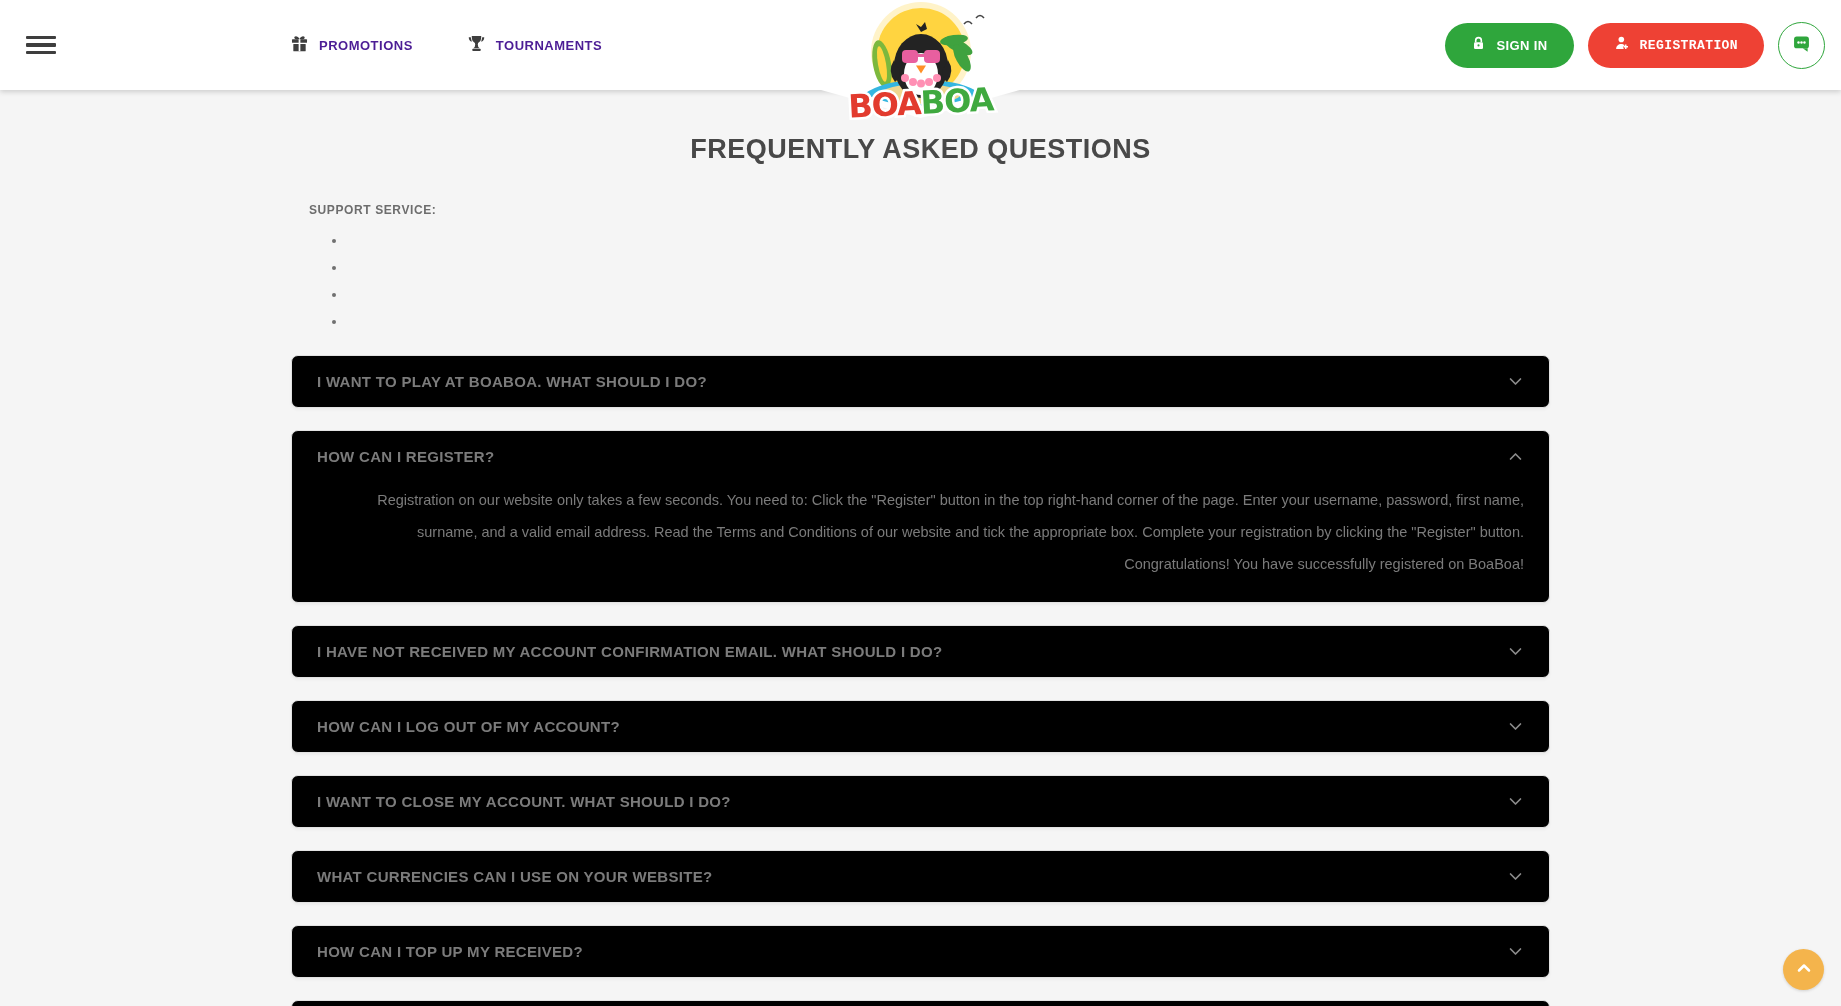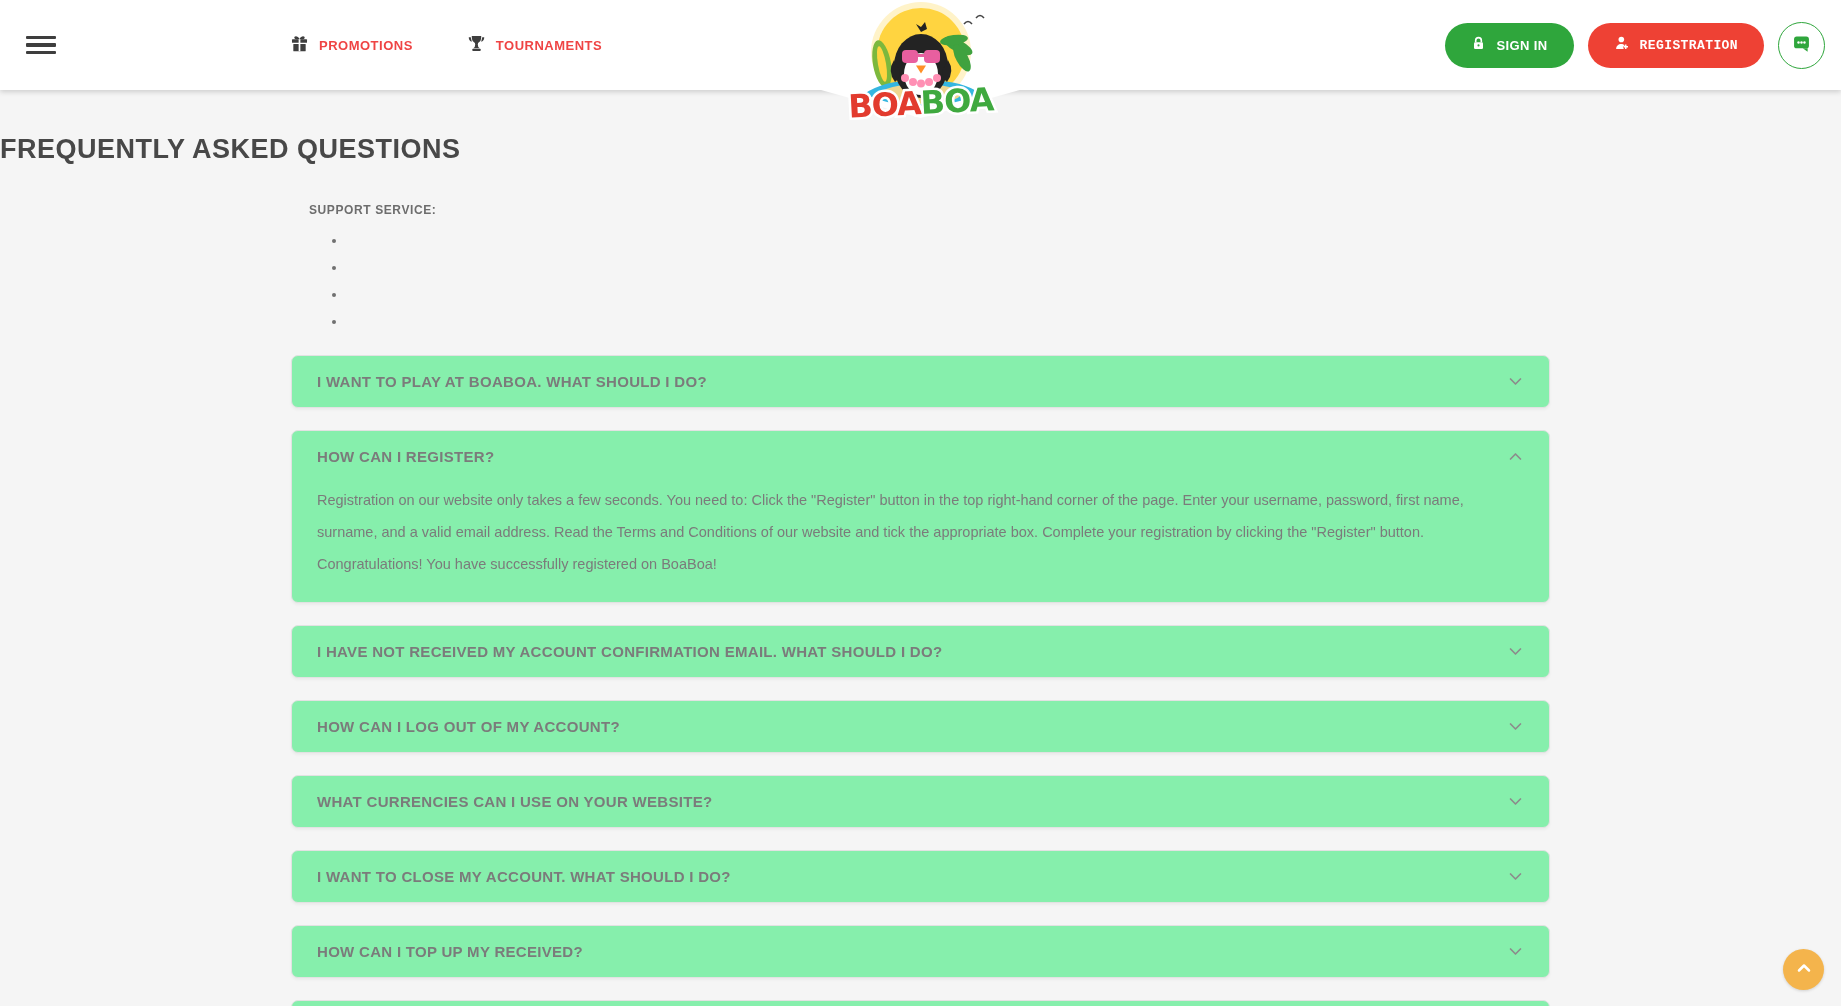--- a/index.html
+++ b/index.html
@@ -16,21 +16,21 @@
     height:90px; background:#fff;
     display:flex; align-items:center;
     box-shadow:0 2px 5px rgba(0,0,0,.16);
   }
   .hamburger { margin-left:26px; width:32px; background:none; border:none; cursor:pointer; padding:2px 0; }
   .hamburger span { display:block; width:30px; height:3.2px; background:#3e3e3e; margin:4.2px 0; border-radius:1px; }
   .main-nav { display:flex; gap:54px; margin-left:232px; }
   .nav-item {
     display:flex; align-items:center; gap:10px;
     font-size:13px; font-weight:bold; letter-spacing:.5px;
-    color:#ef4444; text-decoration:none; cursor:pointer;
+    color:#4c1d95; text-decoration:none; cursor:pointer;
   }
   .header-right { margin-left:auto; margin-right:16px; display:flex; align-items:center; gap:14px; }
   .btn {
     height:45px; border:none; border-radius:24px; cursor:pointer;
     display:flex; align-items:center; gap:10px; padding:0 26px;
     color:#fff; font-family:inherit; font-size:13px; font-weight:bold; letter-spacing:.4px;
   }
   .btn-green { background:var(--green);justify-content:space-between; }
   .btn-red   { background:var(--red);font-family:Liberation Mono, monospace; }
   .chat-btn {
@@ -42,31 +42,31 @@
   .logo-notch {
     position:absolute; z-index:20; top:89px; left:50%;
     transform:translateX(-50%);
     width:206px; height:29px; background:#fff;
     clip-path:polygon(0 0, 100% 0, 50% 100%);
     filter:drop-shadow(0 3px 3px rgba(0,0,0,.28));
   }
   .logo { position:absolute; z-index:40; top:2px; left:50%; transform:translateX(-50%); display:block; cursor:pointer; }
   
   .page-title {
-    margin-top:44px; text-align:left;
+    margin-top:44px; text-align:center;
     font-size:27px; font-weight:bold; color:#484848; letter-spacing:.5px;
   }
   .container { width:1259px; margin:0 auto; }
   .support-heading { margin:38px 0 0 18px; font-size:12px; font-weight:bold; color:#6d6d6d; letter-spacing:.6px; }
   .support-list { margin:12px 0 0; padding-left:56px; }
   .support-item { color:#707070; font-size:14.5px; line-height:23px; margin-bottom:4px; padding-left:3px; max-width:1180px; }
   .faq-list { margin-top:22px; }
   .faq-card {
-    background:#86efac; border:1px solid #e2e2e2; border-radius:7px;
-    margin-bottom:22px; box-shadow:0 2px 3px rgba(0,0,0,.045);
+    background:#000000; border:1px solid #e2e2e2; border-radius:7px;
+    margin-bottom:22px; box-shadow:0 2px 3px rgba(0,0,0,.045);text-align:right;
   }
   .faq-head { display:flex; justify-content:space-between; align-items:center; height:51px; padding:0 25px; cursor:pointer; }
   .faq-q { font-size:15px; font-weight:bold; color:#7b7b7b; letter-spacing:.3px; }
   .chevron { display:flex; align-items:center; }
   .faq-card.expanded .chevron svg { transform:rotate(180deg); }
   .faq-answer { padding:2px 25px 22px; font-size:14.5px; color:#7b7b7b; line-height:32px; }
   .faq-partial { height:22px; margin-bottom:0; }
   
   .scroll-top {
     position:fixed; right:17px; bottom:16px; z-index:50;
@@ -244,32 +244,32 @@
           <span class="chevron">
             <svg viewBox="0 0 24 24" width="17" height="17" fill="none" stroke="#8c8c8c" stroke-width="2.4" stroke-linecap="round" stroke-linejoin="round">
               <polyline points="5 8.5 12 15.5 19 8.5"></polyline>
             </svg>
           </span>
         </div>
 
       </div>
         <div class="faq-card">
         <div class="faq-head">
+          <span class="faq-q">I WANT TO CLOSE MY ACCOUNT. WHAT SHOULD I DO?</span>
+          <span class="chevron">
+            <svg viewBox="0 0 24 24" width="17" height="17" fill="none" stroke="#8c8c8c" stroke-width="2.4" stroke-linecap="round" stroke-linejoin="round">
+              <polyline points="5 8.5 12 15.5 19 8.5"></polyline>
+            </svg>
+          </span>
+        </div>
+
+      </div>
+        <div class="faq-card">
+        <div class="faq-head">
           <span class="faq-q">WHAT CURRENCIES CAN I USE ON YOUR WEBSITE?</span>
-          <span class="chevron">
-            <svg viewBox="0 0 24 24" width="17" height="17" fill="none" stroke="#8c8c8c" stroke-width="2.4" stroke-linecap="round" stroke-linejoin="round">
-              <polyline points="5 8.5 12 15.5 19 8.5"></polyline>
-            </svg>
-          </span>
-        </div>
-
-      </div>
-        <div class="faq-card">
-        <div class="faq-head">
-          <span class="faq-q">I WANT TO CLOSE MY ACCOUNT. WHAT SHOULD I DO?</span>
           <span class="chevron">
             <svg viewBox="0 0 24 24" width="17" height="17" fill="none" stroke="#8c8c8c" stroke-width="2.4" stroke-linecap="round" stroke-linejoin="round">
               <polyline points="5 8.5 12 15.5 19 8.5"></polyline>
             </svg>
           </span>
         </div>
 
       </div>
         <div class="faq-card">
         <div class="faq-head">

